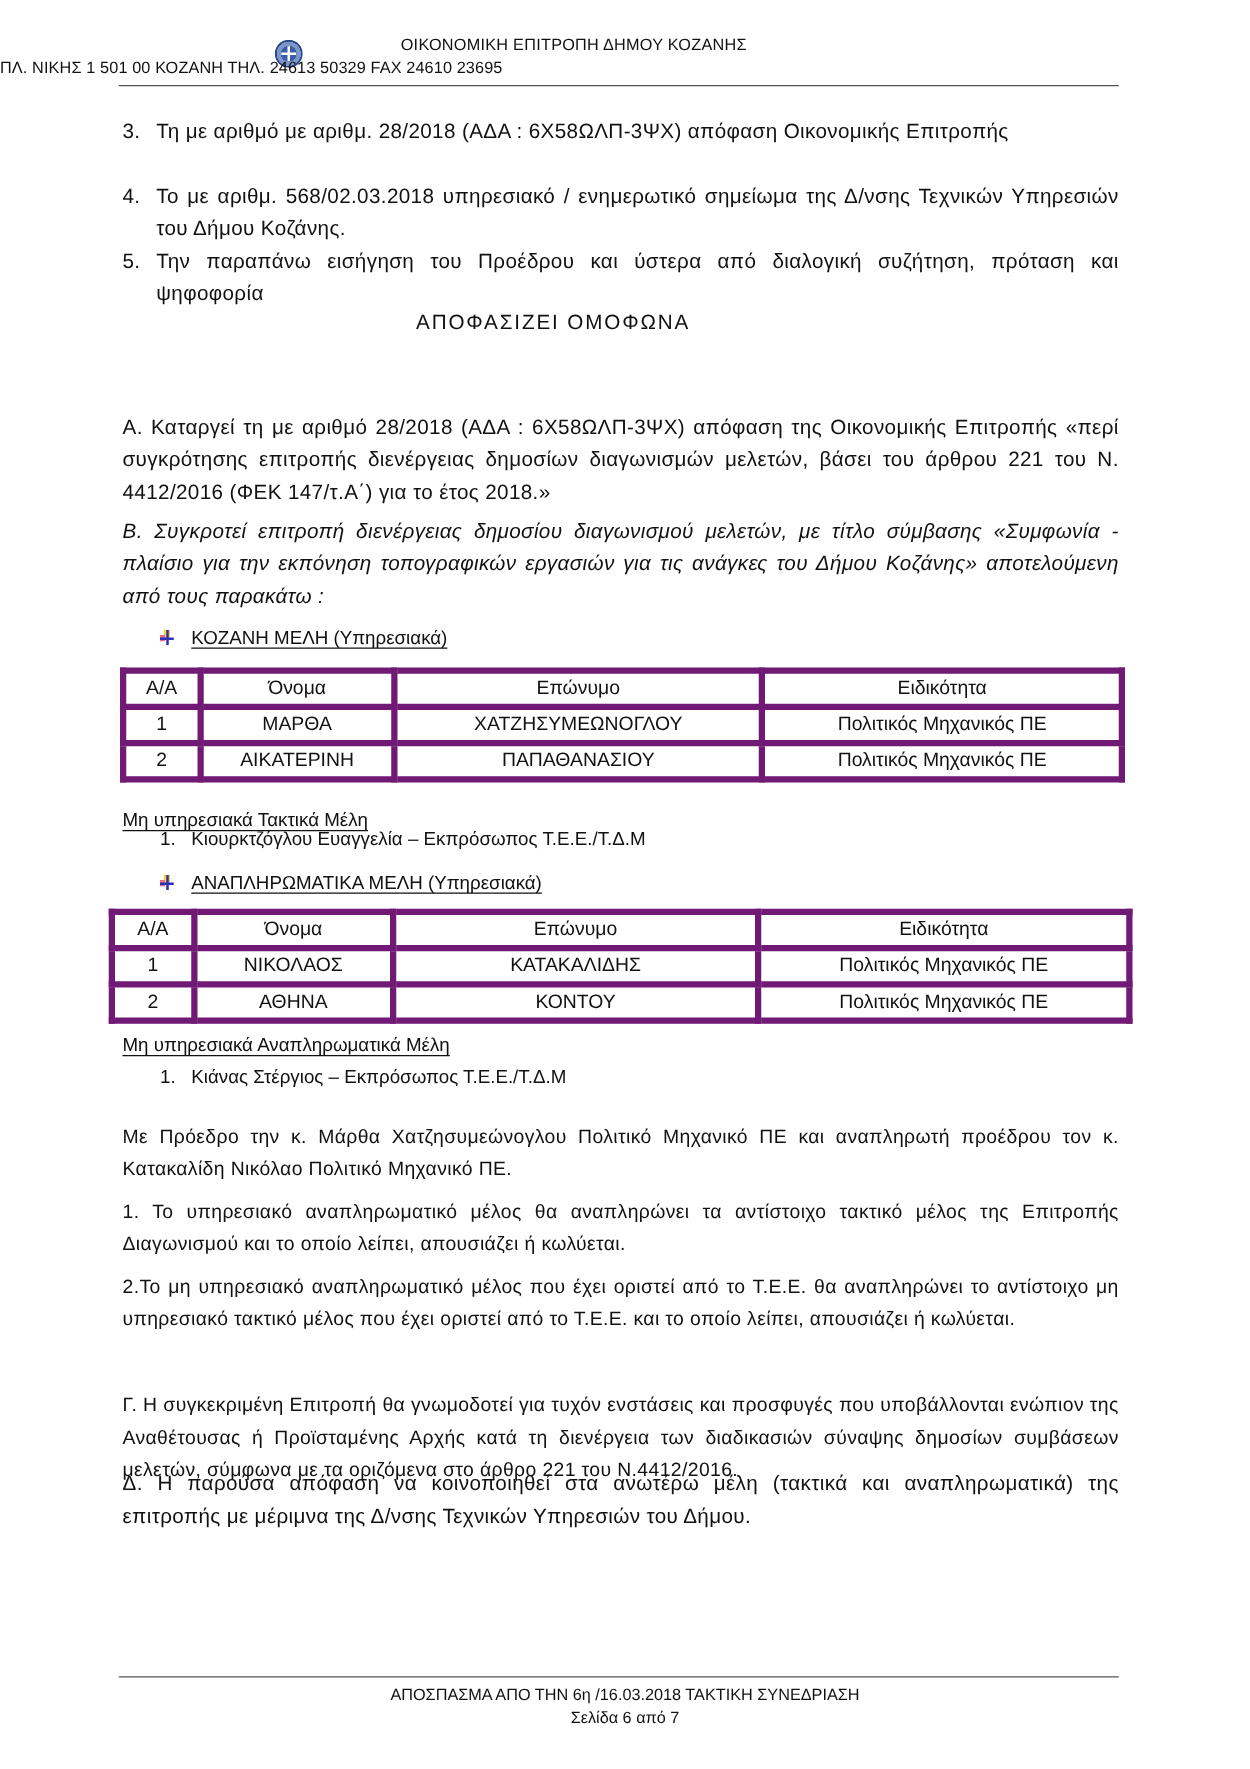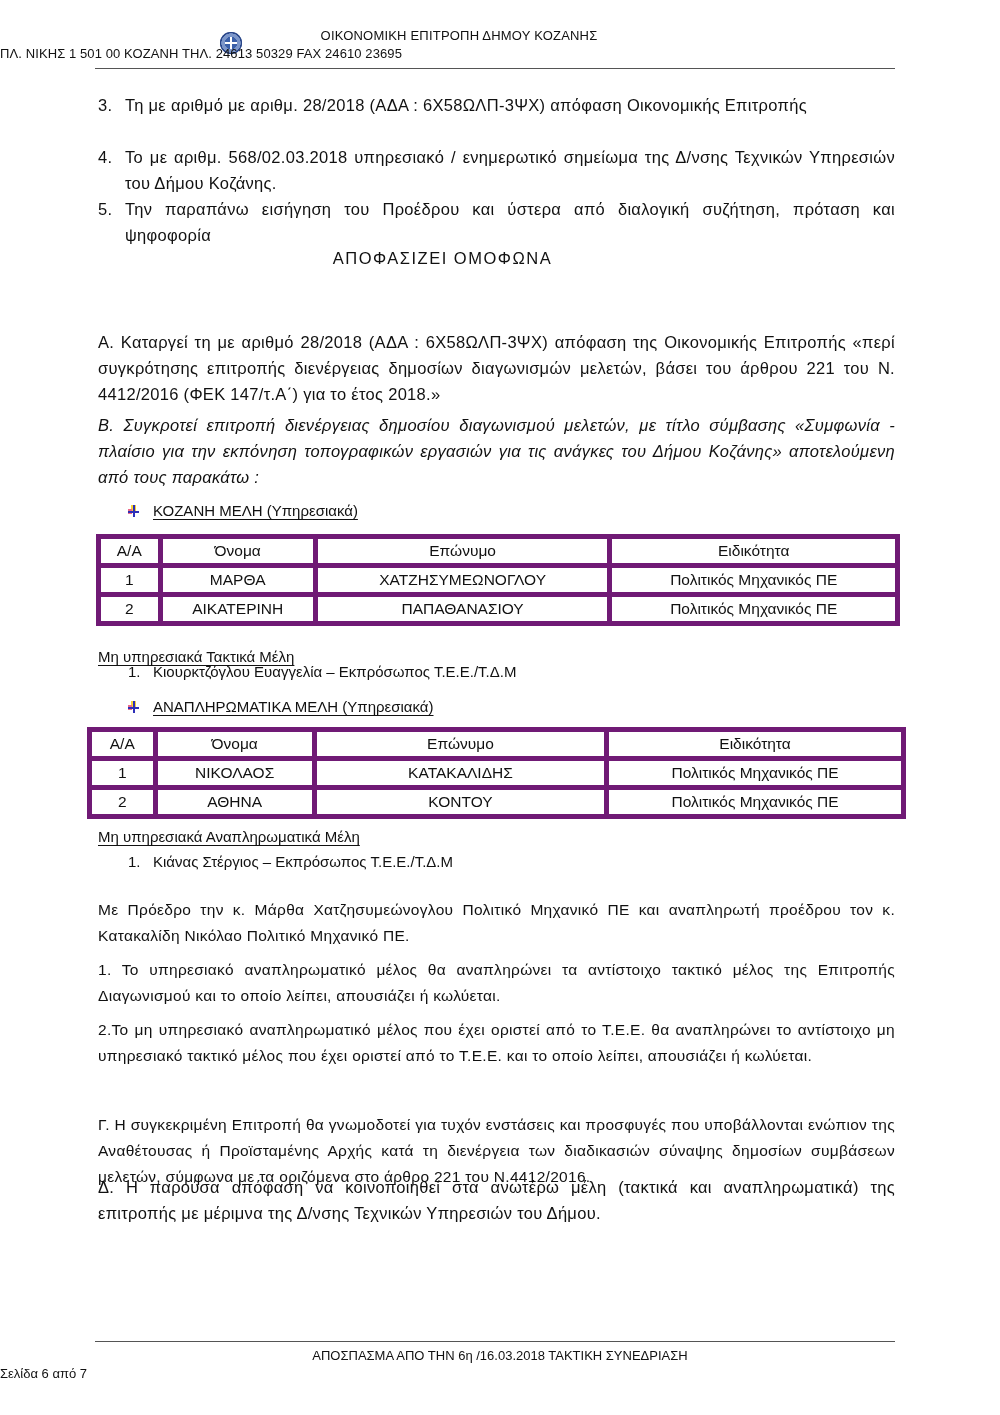--- a/index.html
+++ b/index.html
@@ -49,21 +49,21 @@
 
   table.grid { position: absolute; border-collapse: collapse; font-size: 15.5px; }
   table.grid td { border: 5px solid #701a75; height: 24px; padding: 0; text-align: center; vertical-align: middle; line-height: 24px; }
 
   .sub-u { left: 98px; font-size: 15px; line-height: 22px; }
   .sub-item { left: 128px; font-size: 15px; line-height: 22px; }
   .sub-item .n { display: inline-block; width: 25px; }
 
   .footer-rule { left: 95px; width: 800px; top: 1341px; height: 1px; background: #555; }
   .ftr1 { left: 0; width: 1000px; top: 1348px; text-align: center; font-size: 13px; }
-  .ftr2 { left: 0; width: 1000px; top: 1366px; font-size: 13px; }
+  .ftr2 { left: 0; width: 1000px; top: 1366px; text-align: center; font-size: 13px; }
 </style>
 </head>
 <body>
 
 <div class="abs hdr-logo"></div>
 <div class="abs hdr-line1">ΟΙΚΟΝΟΜΙΚΗ  ΕΠΙΤΡΟΠΗ  ΔΗΜΟΥ   ΚΟΖΑΝΗΣ</div>
 <div class="abs hdr-line2">ΠΛ. ΝΙΚΗΣ  1  501 00  ΚΟΖΑΝΗ  ΤΗΛ.  24613 50329  FAX  24610 23695</div>
 <div class="abs hdr-rule"></div>
 
 <div class="abs txt just num-item" style="top:92px;">

